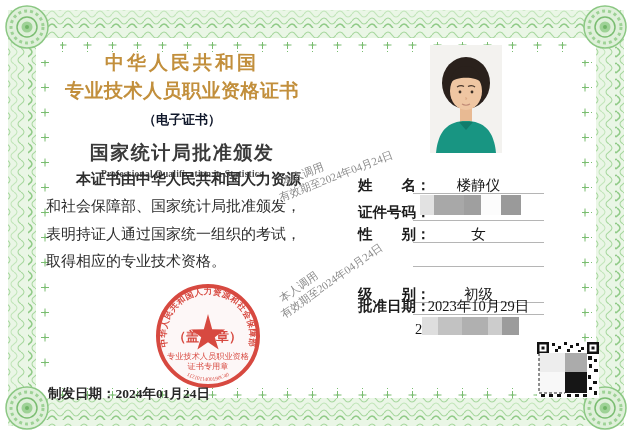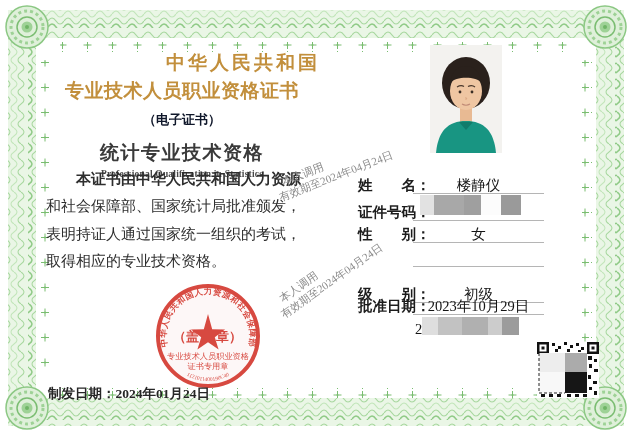--- a/index.html
+++ b/index.html
@@ -2,21 +2,21 @@
 <html><head>
 <meta charset="utf-8">
 <style>
   html,body{margin:0;padding:0;background:#fff;}
   .cert{
     position:relative;width:632px;height:435px;background:#ffffff;overflow:hidden;
     font-family:"Liberation Serif","DejaVu Serif",serif;
   }
   
   .title-block{position:absolute;left:44px;top:50px;width:276px;text-align:center;}
-  .t1{font-size:19px;font-weight:bold;color:#c28f3c;letter-spacing:3px;text-align:right;}
+  .t1{font-size:19px;font-weight:bold;color:#c28f3c;letter-spacing:3px;}
   .t2{font-size:19px;font-weight:bold;color:#c28f3c;letter-spacing:0.5px;margin-top:2px;}
   .t3{font-size:13px;font-weight:bold;color:#0f172a;margin-top:7px;}
   .q-cn{font-size:19px;font-weight:bold;color:#3a3a3a;letter-spacing:1.5px;margin-top:11px;}
   .q-en{font-size:9.5px;font-weight:bold;color:#474747;margin-top:3px;letter-spacing:0.2px;text-align:center;}
   
   .body-text{position:absolute;left:46px;top:166px;width:282px;font-size:15px;line-height:27.4px;color:#2e2e2e;}
   .body-text .ln{white-space:nowrap;}
   .body-text .indent{text-indent:2em;font-weight:bold;}
   
   .photo{position:absolute;left:430px;top:45px;width:72px;height:108px;}
@@ -110,21 +110,21 @@
       <circle r="10" fill="none" stroke="#7bbd72" stroke-width="1.5"></circle>
       <circle r="5.5" fill="#9ed296"></circle>
         <circle r="2" fill="#6fb566"></circle>
     </g>
   </svg>
 
   <div class="title-block">
     <div class="t1">中华人民共和国</div>
     <div class="t2">专业技术人员职业资格证书</div>
     <div class="t3">（电子证书）</div>
-    <div class="q-cn">统计专业技术资格</div>
+    <div class="q-cn">国家统计局批准颁发</div>
     <div class="q-en">Professional Qualification in Statistics</div>
   </div>
 
   <div class="body-text">
     <div class="ln indent">本证书由中华人民共和国人力资源</div>
     <div class="ln">和社会保障部、国家统计局批准颁发，</div>
     <div class="ln">表明持证人通过国家统一组织的考试，</div>
     <div class="ln">取得相应的专业技术资格。</div>
   </div>
 

